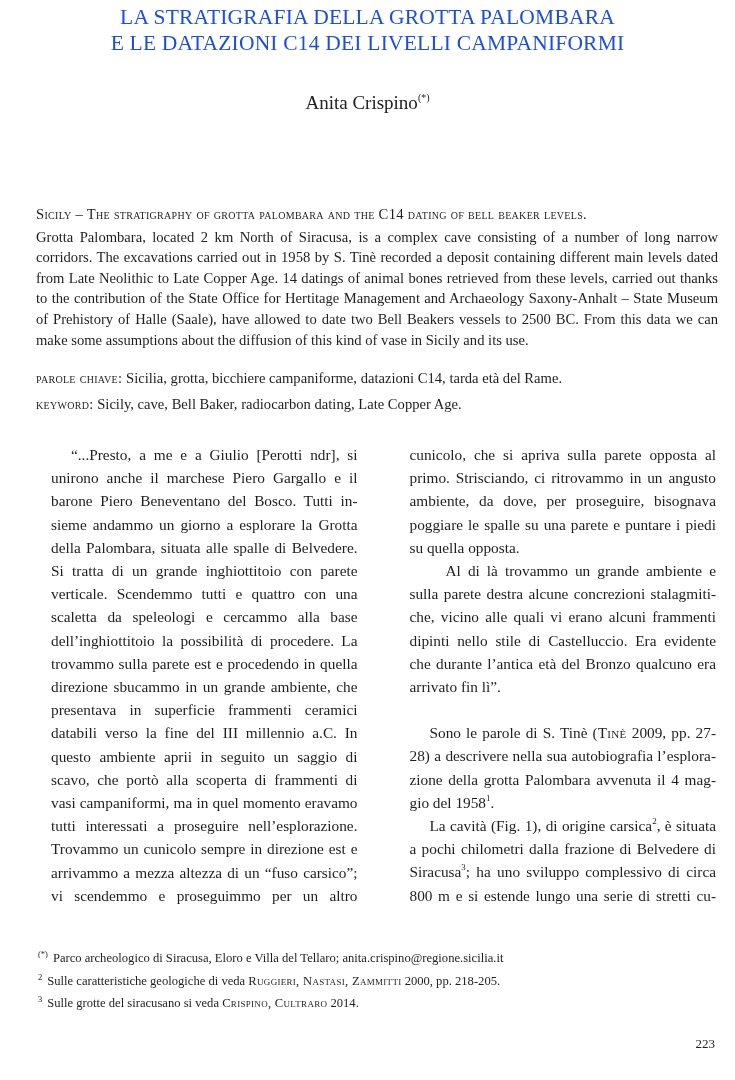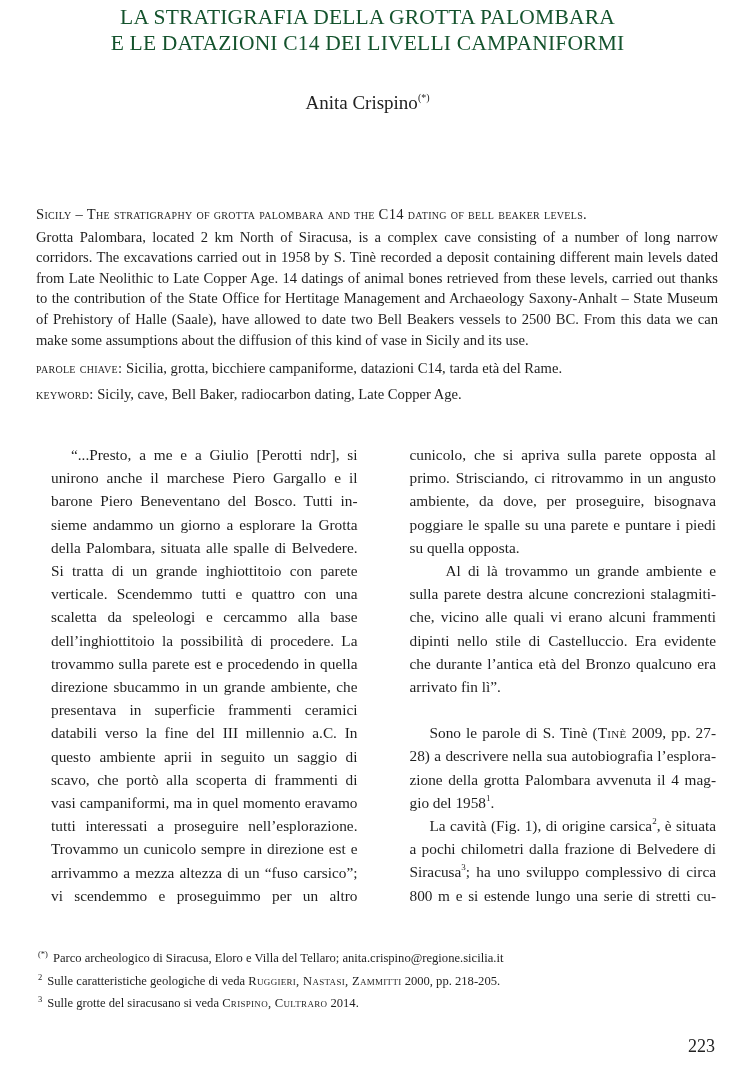--- a/index.html
+++ b/index.html
@@ -4,48 +4,48 @@
   <style>
     html, body { margin: 0; padding: 0; background: #ffffff; }
     body {
       width: 735px; height: 1080px; position: relative; overflow: hidden;
       font-family: "Liberation Serif", "DejaVu Serif", serif;
       color: #1e1e1e;
     }
     .title {
       position: absolute; left: 0; width: 735px; top: 4px;
       text-align: center; font-size: 21.5px; line-height: 26px; letter-spacing: 0.2px;
-      color: #14532d;
+      color: #1d4ed8;
     }
     .author {
       position: absolute; left: 0; width: 735px; top: 92px;
       text-align: center; font-size: 19px; color: #222;
     }
     .author sup { font-size: 10px; vertical-align: 8px; }
 
     .abstract {
       position: absolute; left: 36px; width: 682px; top: 204px;
       font-size: 14.6px; line-height: 20.6px; color: #1e1e1e;
     }
     .sc { font-variant: small-caps; letter-spacing: 0.3px; }
     .abstract .summary-line { margin-bottom: 2px; }
     .abstract .summary-body { text-align: justify; text-align-last: left; }
-    .abstract .kw { margin-top: 8px; }
+    .abstract .kw { margin-top: 18px; }
     .abstract .kw2 { margin-top: 5px; }
     .indent { text-indent: 20px; }
     .it { }
 
     .footnotes {
       position: absolute; left: 38px; width: 680px; top: 946px;
       font-size: 12.6px; line-height: 16.5px; color: #1e1e1e;
     }
     .footnotes .fn { margin: 0 0 2px 0; padding-left: 0; }
     .footnotes .mark { font-size: 8.5px; vertical-align: 5px; margin-right: 5px; }
     .page-number {
-      position: absolute; right: 20px; top: 1036px; font-size: 18px; color: #222; text-align: right;
+      position: absolute; right: 20px; top: 1036px; font-size: 13px; color: #222; text-align: right;
     }
   </style>
 </head>
 <body>
 
 <div class="title">
   <div>LA STRATIGRAFIA DELLA GROTTA PALOMBARA</div>
   <div>E LE DATAZIONI C14 DEI LIVELLI CAMPANIFORMI</div>
 </div>
 

